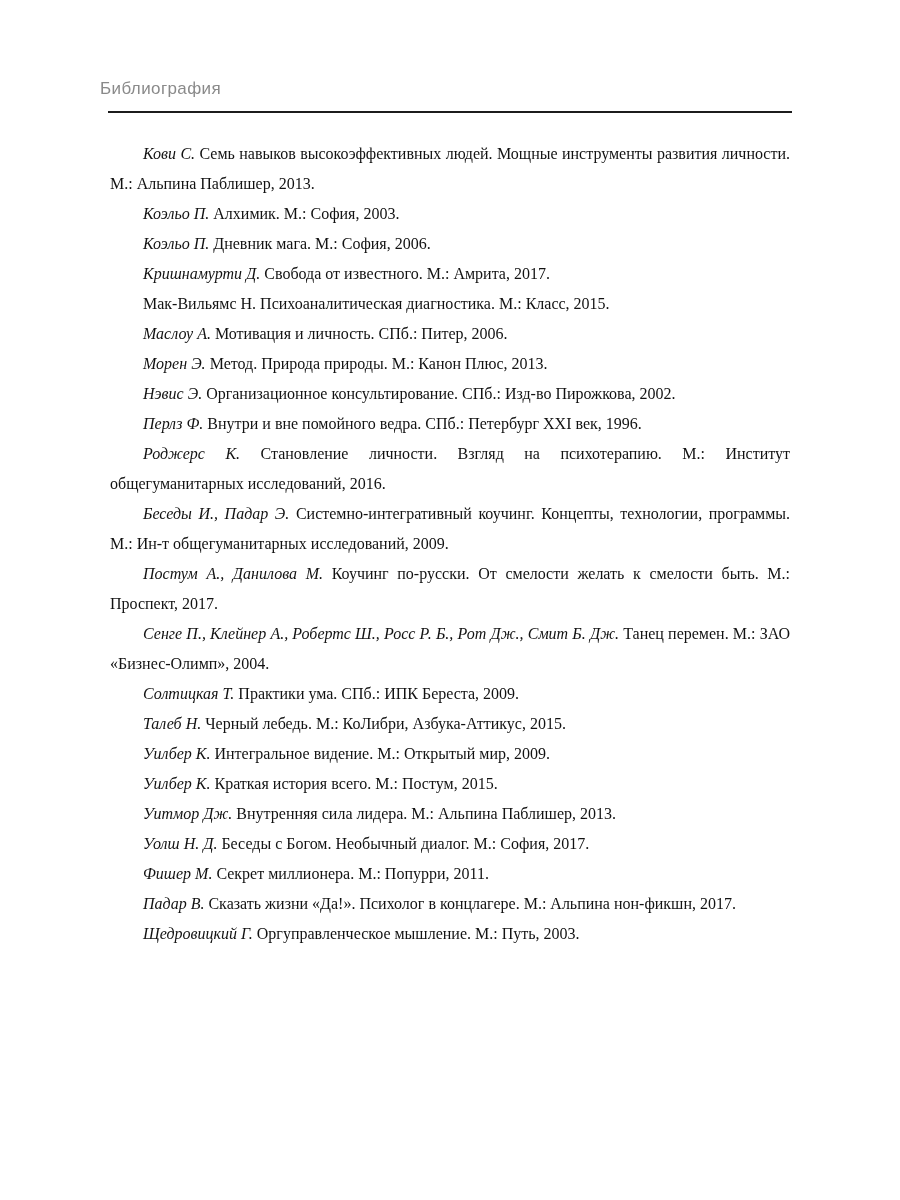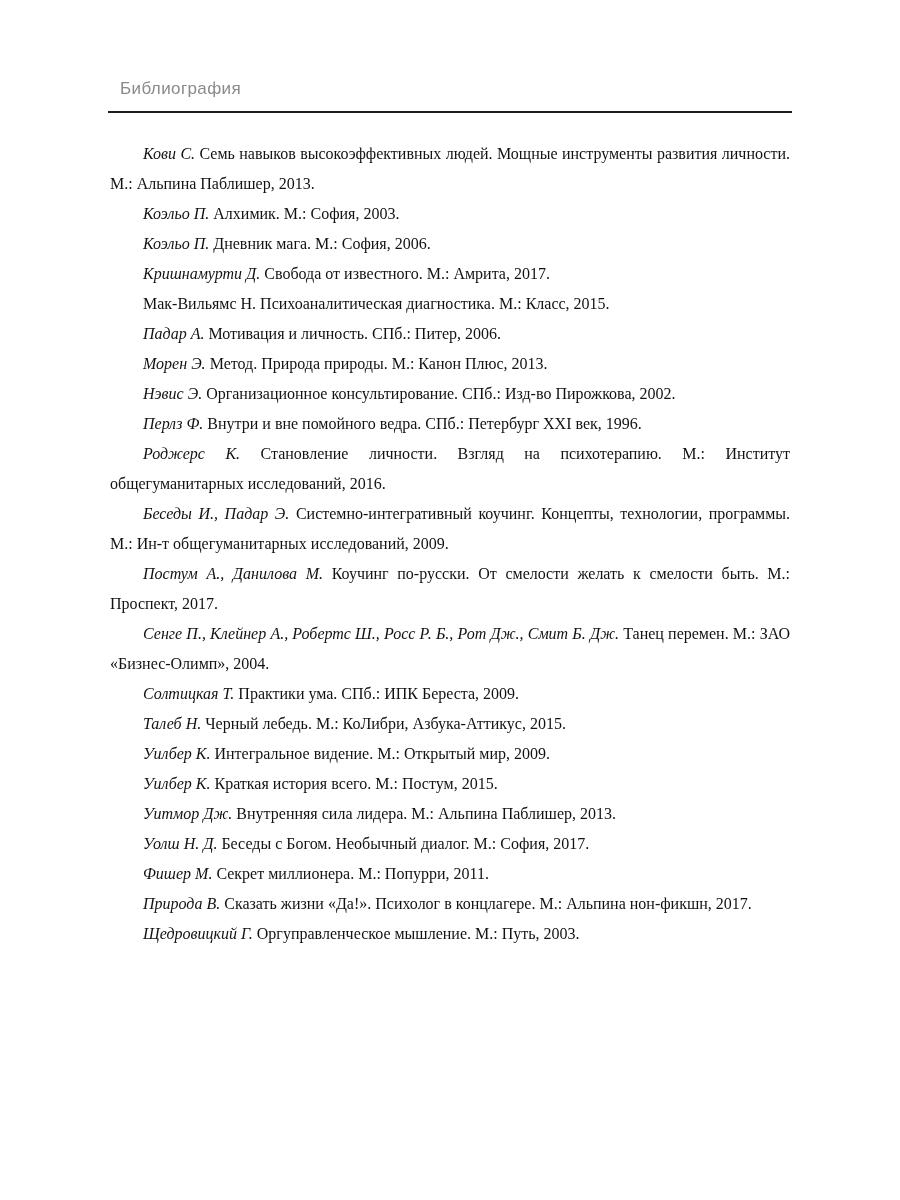--- a/index.html
+++ b/index.html
@@ -15,21 +15,21 @@
   }
   .page {
     position: relative;
     width: 900px;
     height: 1200px;
     background: var(--page-bg);
     overflow: hidden;
   }
   .running-head {
     position: absolute;
-    left: 120px;
+    left: 100px;
     top: 79px;
     font-family: "Liberation Sans", sans-serif;
     font-size: 17px;
     font-weight: 300;
     letter-spacing: 0.4px;
     color: var(--header-text);
   }
   .head-rule {
     position: absolute;
     left: 108px;
@@ -71,21 +71,21 @@
   <p class="entry"><span class="author italic">Кови С.</span><span class="title"> Семь навыков высокоэффективных людей. Мощные инструменты развития личности. М.: Альпина Паблишер, 2013.</span></p>
 
   <p class="entry"><span class="author italic">Коэльо П.</span><span class="title"> Алхимик. М.: София, 2003.</span></p>
 
   <p class="entry"><span class="author italic">Коэльо П.</span><span class="title"> Дневник мага. М.: София, 2006.</span></p>
 
   <p class="entry"><span class="author italic">Кришнамурти Д.</span><span class="title"> Свобода от известного. М.: Амрита, 2017.</span></p>
 
   <p class="entry"><span class="author">Мак-Вильямс Н.</span><span class="title"> Психоаналитическая диагностика. М.: Класс, 2015.</span></p>
 
-  <p class="entry"><span class="author italic">Падар А.</span><span class="title"> Мотивация и личность. СПб.: Питер, 2006.</span></p>
+  <p class="entry"><span class="author italic">Маслоу А.</span><span class="title"> Мотивация и личность. СПб.: Питер, 2006.</span></p>
 
   <p class="entry"><span class="author italic">Морен Э.</span><span class="title"> Метод. Природа природы. М.: Канон Плюс, 2013.</span></p>
 
   <p class="entry"><span class="author italic">Нэвис Э.</span><span class="title"> Организационное консультирование. СПб.: Изд-во Пирожкова, 2002.</span></p>
 
   <p class="entry"><span class="author italic">Перлз Ф.</span><span class="title"> Внутри и вне помойного ведра. СПб.: Петербург XXI век, 1996.</span></p>
 
   <p class="entry"><span class="author italic">Роджерс К.</span><span class="title"> Становление личности. Взгляд на психотерапию. М.: Институт общегуманитарных исследований, 2016.</span></p>
 
   <p class="entry"><span class="author italic">Беседы И., Падар Э.</span><span class="title"> Системно-интегративный коучинг. Концепты, технологии, программы. М.: Ин-т общегуманитарных исследований, 2009.</span></p>
@@ -101,17 +101,17 @@
   <p class="entry"><span class="author italic">Уилбер К.</span><span class="title"> Интегральное видение. М.: Открытый мир, 2009.</span></p>
 
   <p class="entry"><span class="author italic">Уилбер К.</span><span class="title"> Краткая история всего. М.: Постум, 2015.</span></p>
 
   <p class="entry"><span class="author italic">Уитмор Дж.</span><span class="title"> Внутренняя сила лидера. М.: Альпина Паблишер, 2013.</span></p>
 
   <p class="entry"><span class="author italic">Уолш Н. Д.</span><span class="title"> Беседы с Богом. Необычный диалог. М.: София, 2017.</span></p>
 
   <p class="entry"><span class="author italic">Фишер М.</span><span class="title"> Секрет миллионера. М.: Попурри, 2011.</span></p>
 
-  <p class="entry"><span class="author italic">Природа В.</span><span class="title"> Сказать жизни «Да!». Психолог в концлагере. М.: Альпина нон-фикшн, 2017.</span></p>
+  <p class="entry"><span class="author italic">Падар В.</span><span class="title"> Сказать жизни «Да!». Психолог в концлагере. М.: Альпина нон-фикшн, 2017.</span></p>
 
   <p class="entry"><span class="author italic">Щедровицкий Г.</span><span class="title"> Оргуправленческое мышление. М.: Путь, 2003.</span></p>
 </div>
 </div>
 
 </body></html>

